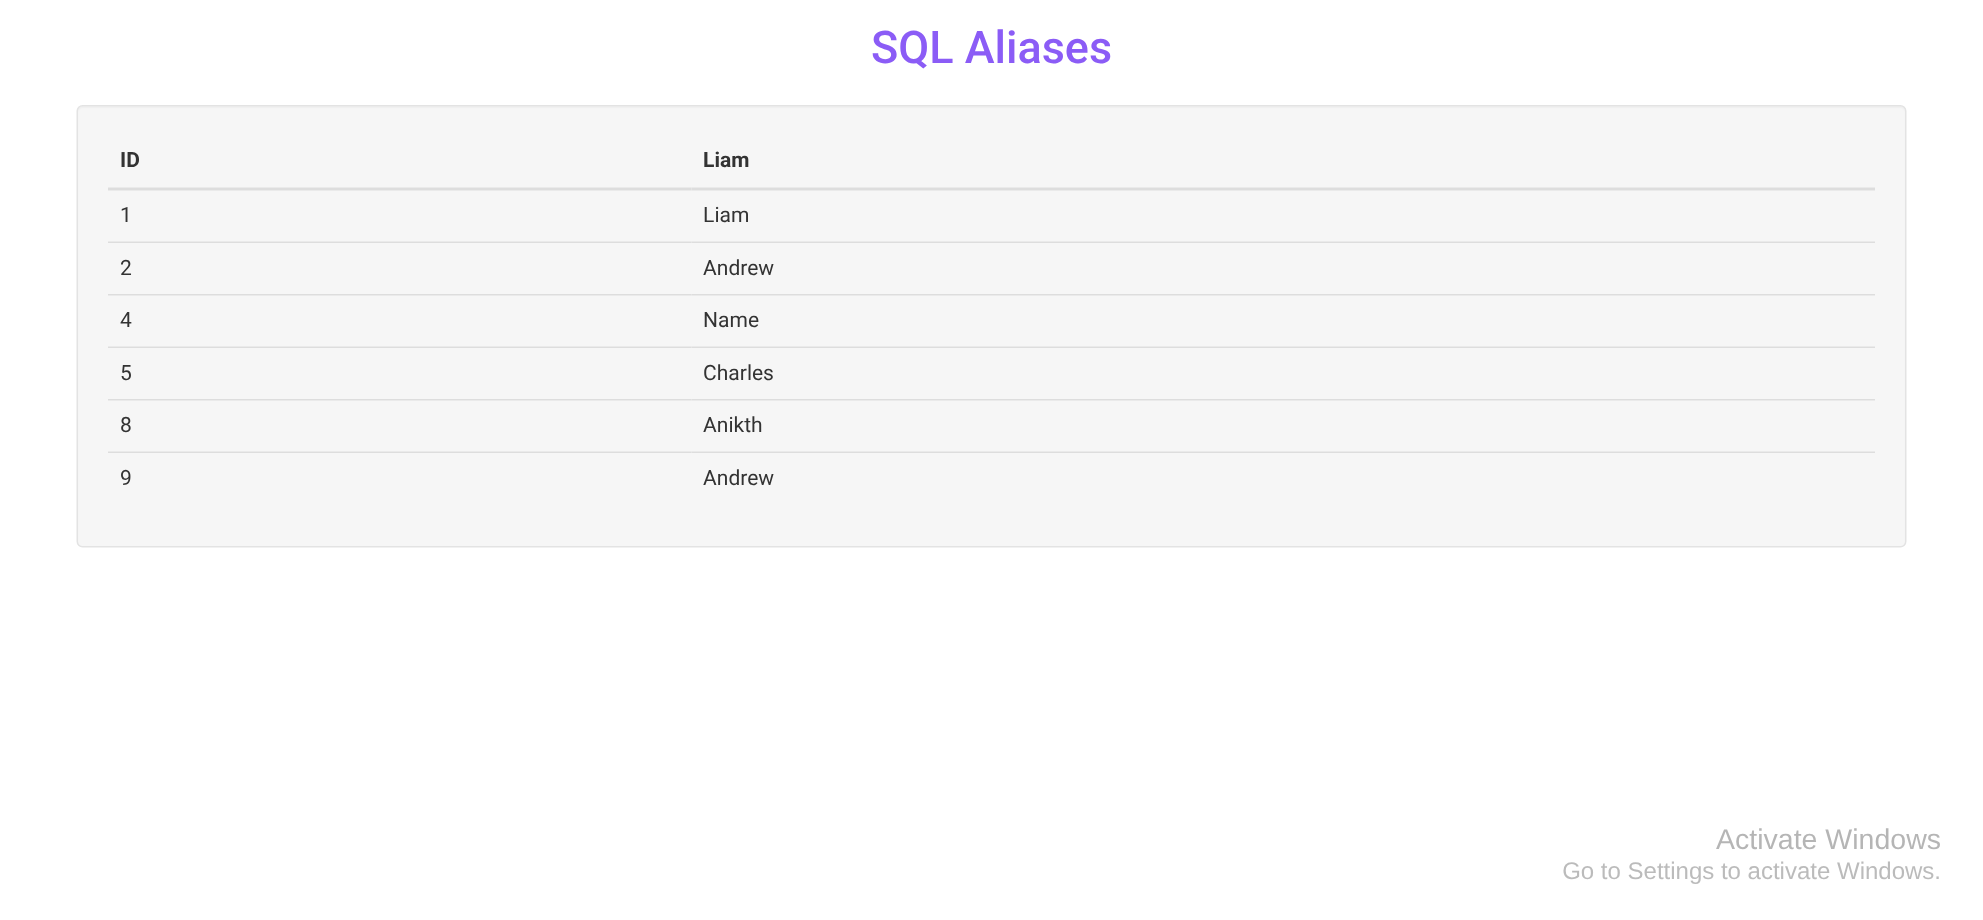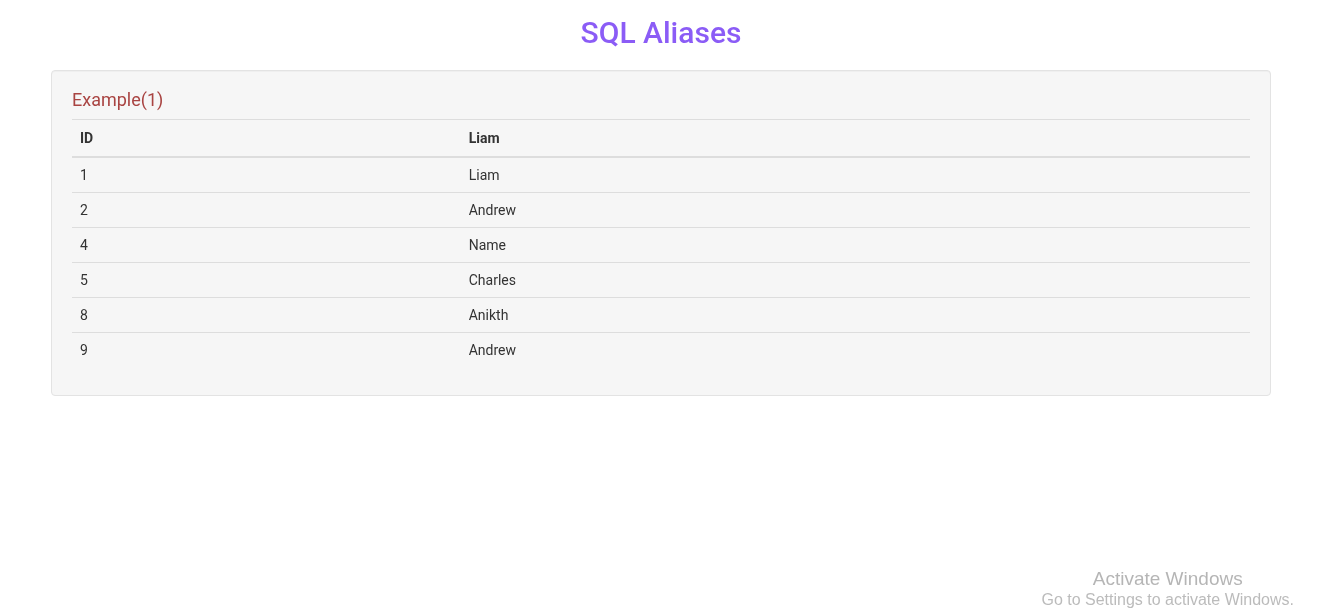--- a/index.html
+++ b/index.html
@@ -56,23 +56,23 @@
     }
     tbody td {
       padding: 9px 8px;
       font-size: 14px;
       color: #333;
       border-top: 1px solid #ddd;
     }
     .watermark {
       position: fixed;
       right: 28px;
-      bottom: 4px;
+      bottom: 22px;
       color: rgba(100,100,100,0.45);
-      text-align: center;
+      text-align: right;
       font-family: "Segoe UI", Arial, sans-serif;
       pointer-events: none;
     }
     .watermark .wm-title {
       font-size: 19px;
       font-weight: 400;
       color: rgba(120,120,120,0.55);
     }
     .watermark .wm-sub {
       font-size: 16px;
@@ -80,21 +80,20 @@
       margin-top: 1px;
     }
   </style>
 </head>
 <body>
 
 <h1 class="page-title">SQL Aliases</h1>
 
 <div class="panel">
 
-  <h3 class="example-title">Example(1)</h3>
   <table>
     <thead>
       <tr>
         <th style="width:33%">ID</th>
         <th>Liam</th>
       </tr>
     </thead>
     <tbody>
       <tr>
         <td>1</td>

